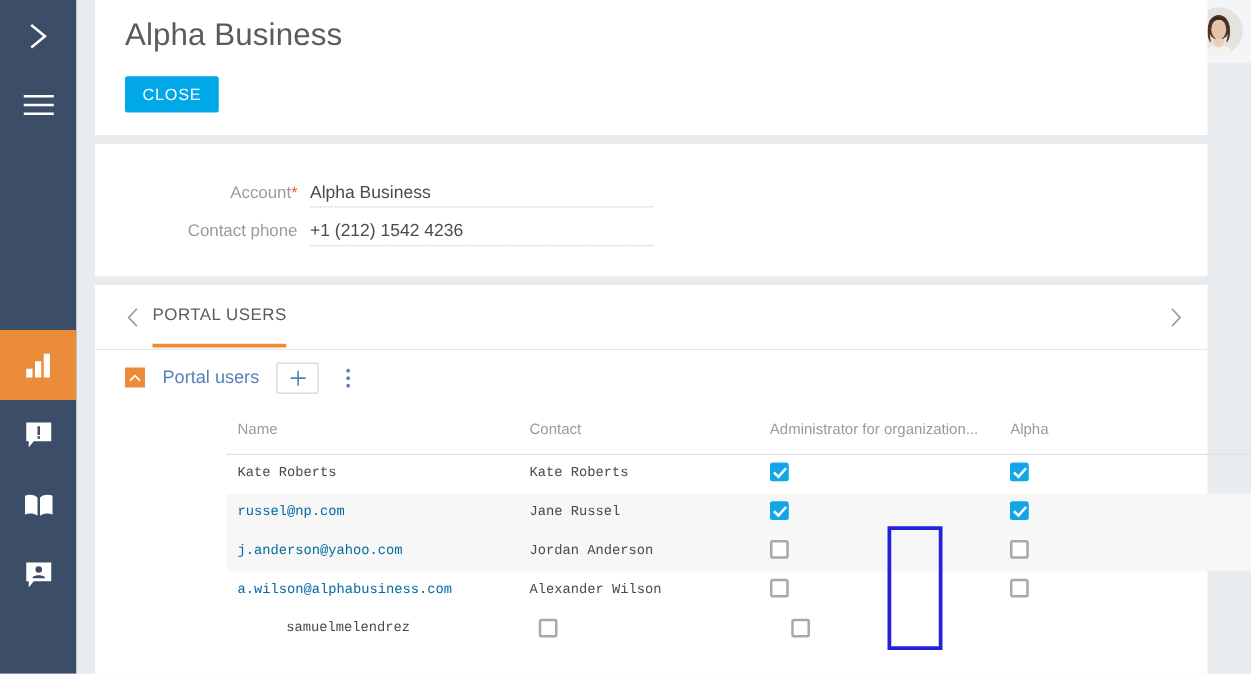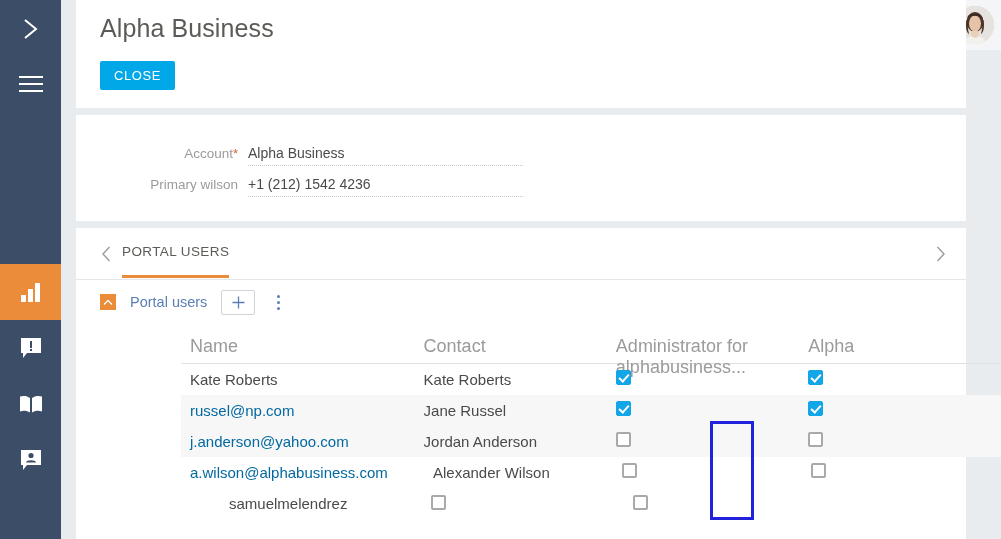--- a/index.html
+++ b/index.html
@@ -143,31 +143,31 @@
     justify-content: center; gap: 3px; cursor: pointer;
   }
   .kebab i { width: 3px; height: 3px; border-radius: 50%; background: #5a7fb5; display: block; }
 
   
   .table { position: absolute; left: 105px; top: 108px; width: 827px; }
   .t-head {
     display: flex; height: 28px; align-items: flex-start;
     border-bottom: 1px solid #e0e0e0;
   }
-  .t-head div { font-size: 18px; color: #9b9b9b; }
+  .t-head div { font-size: 12px; color: #9b9b9b; }
   .t-row {
     display: flex; min-height: 31px; align-items: center;
   }
   .t-row.alt { background: #f7f7f7; }
   .c-name    { width: 204px; padding-left: 9px; }
   .c-contact { width: 202px; margin-left: 48px; }
   .c-admin   { width: 202px; }
   .c-active  { width: 210px; }
   .t-row .c-name, .t-row .c-contact {
-    font-size: 15px; color: #4a4a4a; line-height: 17px;
+    font-size: 11px; color: #4a4a4a; line-height: 17px; font-family: Liberation Mono, monospace;
   }
   .t-row .c-name.link { color: #0369a1; cursor: pointer; }
   .t-row.tall { min-height: 47px; align-items: flex-start; padding-top: 7px; }
   .t-row.tall .c-contact { padding-top: 0px; }
 
   .cb {
     width: 15px; height: 15px; border-radius: 2px;
     display: inline-block; position: relative; cursor: pointer;
   }
   .cb.on  { background: #12a6e8; border: 1px solid #12a6e8; }
@@ -258,21 +258,21 @@
   </div>
 
   <div class="card" id="card-form">
     <div class="field" id="field-account">
       <div class="field-label">
         <span>Account</span><span class="req">*</span>
       </div>
       <div class="field-value">Alpha Business</div>
     </div>
     <div class="field" id="field-phone">
-      <div class="field-label">Primary wilson</div>
+      <div class="field-label">Contact phone</div>
       <div class="field-value">+1 (212) 1542 4236</div>
     </div>
   </div>
 
   <div class="card" id="card-tabs">
 
     <div class="tabstrip">
       <div class="tab-arrow" id="tab-arrow-left">
         <svg width="11" height="16" viewBox="0 0 11 16">
           <path d="M8.5 1 L2 8 L8.5 15" fill="none" stroke="#9b9b9b" stroke-width="1.4"></path>
@@ -302,21 +302,21 @@
         <i></i>
         <i></i>
         <i></i>
       </div>
     </div>
 
     <div class="table">
       <div class="t-head">
         <div class="c-name">Name</div>
         <div class="c-contact">Contact</div>
-        <div class="c-admin">Administrator for alphabusiness...</div>
+        <div class="c-admin">Administrator for organization...</div>
         <div class="c-active">Alpha</div>
       </div>
 
       <div class="t-row">
         <div class="c-name">Kate Roberts</div>
         <div class="c-contact">Kate Roberts</div>
         <div class="c-admin"><span class="cb on"></span></div>
         <div class="c-active"><span class="cb on"></span></div>
       </div>
 

